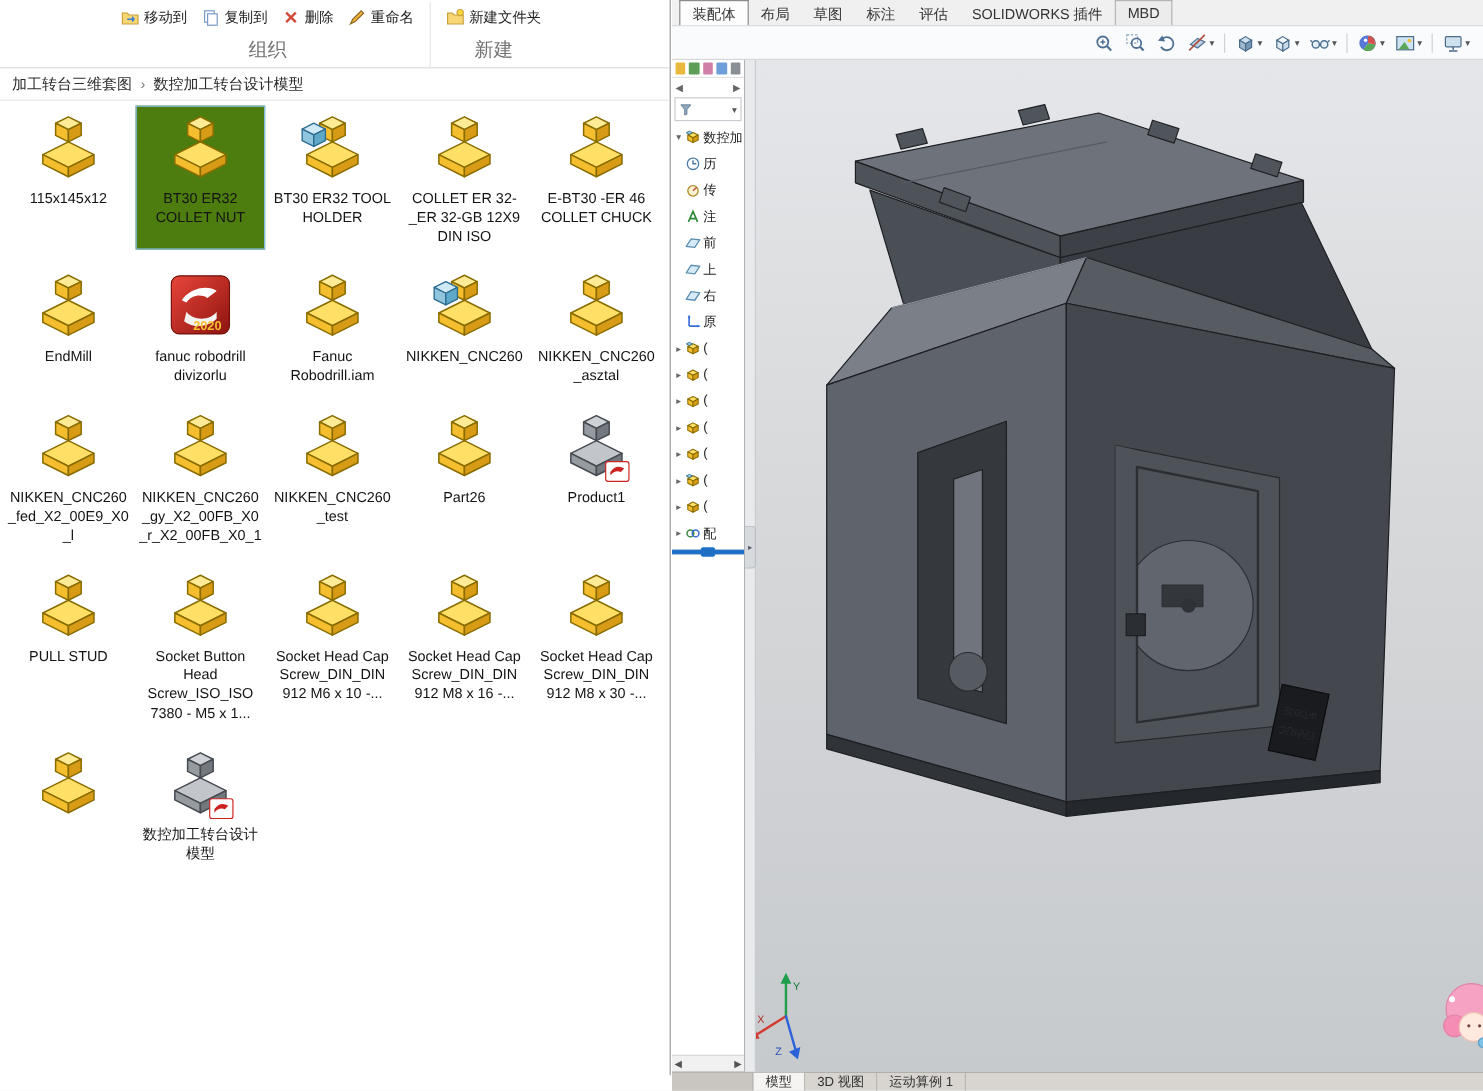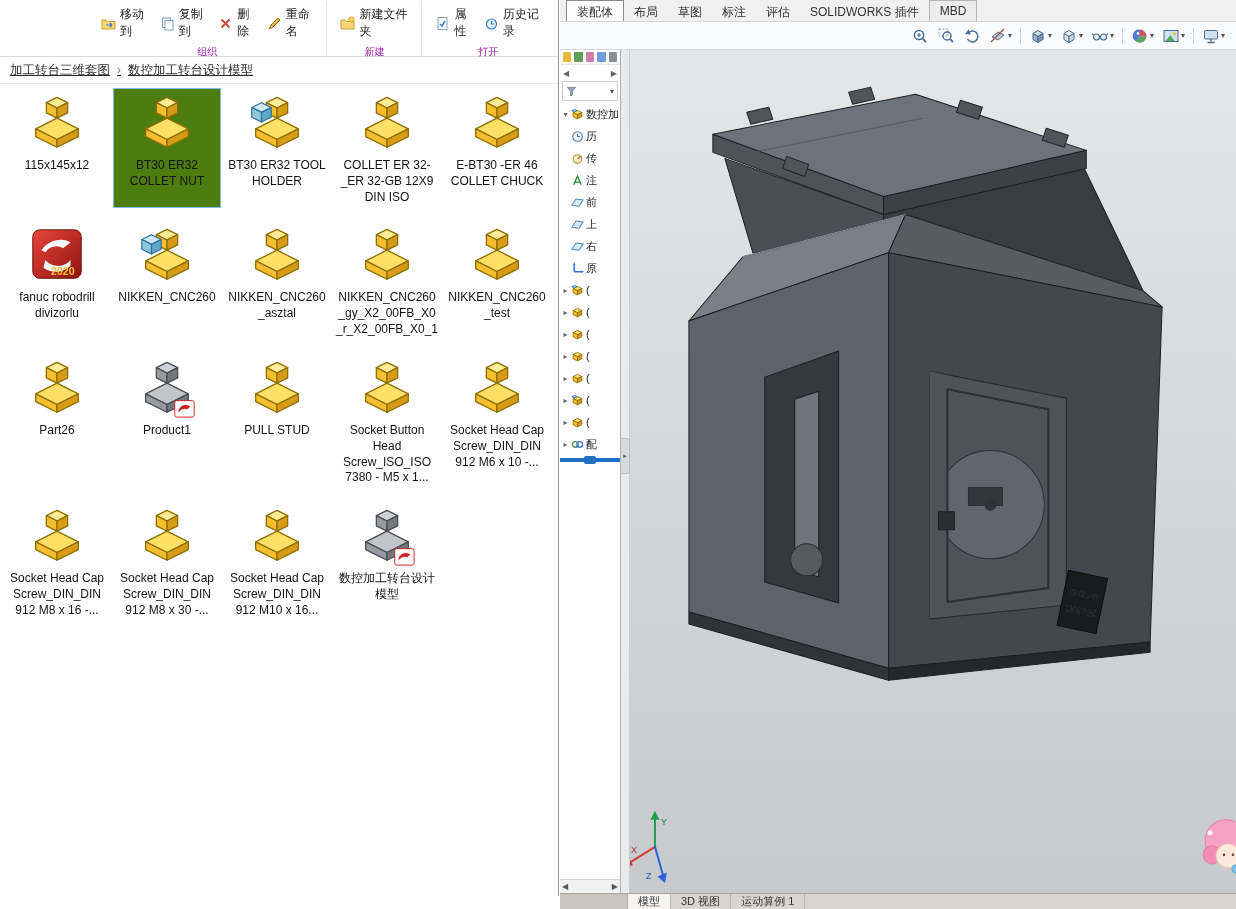--- a/index.html
+++ b/index.html
@@ -9,22 +9,22 @@
 
 
 .explorer { position:absolute; top:0; left:0; bottom:13px; width:559px;
   border-right:1px solid #9b9b9b; background:#fff; display:flex; flex-direction:column; }
 .ribbon { height:57px; border-bottom:1px solid #dcdcdc; display:flex; padding:2px 4px 0 88px; }
 .rgroup { display:flex; flex-direction:column; padding:0 8px; }
 .rgroup + .rgroup { border-left:1px solid #e5e5e5; }
 .rbtns { display:flex; gap:2px; flex:1; align-items:flex-start; }
 .rbtn { display:flex; align-items:center; gap:4px; font-size:12px; color:#222; padding:4px 5px; border-radius:2px; }
 .rbtn svg { width:15px; height:15px; flex:none; }
-.rgroup-label { font-size:10px; color:#a21caf; text-align:center; padding:1px 0 3px; }
-.crumbbar { height:27px; border-bottom:1px solid #e6e6e6; display:flex; align-items:center; padding-left:4px; font-size:12.5px; color:#2b2b2b;text-decoration:underline; }
+.rgroup-label { font-size:16px; color:#737373; text-align:center; padding:1px 0 3px; }
+.crumbbar { height:27px; border-bottom:1px solid #e6e6e6; display:flex; align-items:center; padding-left:4px; font-size:12.5px; color:#2b2b2b; }
 .crumb { padding:3px 6px; }
 .crumb-sep { color:#777; padding:0 1px; font-size:12px; }
 .files { flex:1; overflow:hidden; display:grid; grid-template-columns:repeat(5,110px);
   align-content:start; padding:4px 0 0 2px; row-gap:12px; }
 .tile { justify-self:center; width:108px; display:flex; flex-direction:column; align-items:center;
   border:1px solid transparent; padding:4px 1px 2px; }
 .tile.sel { background:#4d7c0f; border-color:#84bde6; }
 .tile .ic { width:62px; height:62px; flex:none; }
 .tile .lbl { margin-top:3px; font-size:12px; line-height:1.32; text-align:center; color:#141414;
   word-break:break-word; max-width:104px; }
@@ -183,39 +183,20 @@
         <div class="rbtn">
           <svg viewBox="0 0 15 15">
               <path d="M1 4 h4 l1.5 1.5 H14 V13 H1 Z" fill="#f7d674" stroke="#caa23c"></path>
               <circle cx="11.5" cy="3.5" r="2.6" fill="#ffd83c" stroke="#caa23c"></circle>
             </svg>
           <span>新建文件夹</span>
         </div>
       </div>
       <div class="rgroup-label">新建</div>
     </div>
-    <div class="rgroup">
-      <div class="rbtns">
-        <div class="rbtn">
-          <svg viewBox="0 0 15 15">
-              <rect x="3" y="1.5" width="9" height="12" fill="#fff" stroke="#8aa0b5"></rect>
-              <path d="M5 8 L7 10 L10 5" stroke="#3a7bd5" stroke-width="1.5" fill="none"></path>
-            </svg>
-          <span>属性</span>
-        </div>
-        <div class="rbtn">
-          <svg viewBox="0 0 15 15">
-              <circle cx="7.5" cy="8" r="5" fill="#e8f2fb" stroke="#3a7bd5" stroke-width="1.2"></circle>
-              <path d="M7.5 5 V8 H10" stroke="#3a7bd5" stroke-width="1.2" fill="none"></path>
-            </svg>
-          <span>历史记录</span>
-        </div>
-      </div>
-      <div class="rgroup-label">打开</div>
-    </div>
   </div>
 
   <div class="crumbbar">
     <span class="crumb">加工转台三维套图</span>
     <span class="crumb-sep">›</span>
     <span class="crumb">数控加工转台设计模型</span>
   </div>
 
   <div class="files">
     <div class="tile">
@@ -240,47 +221,65 @@
       <svg class="ic" viewBox="0 0 64 64">
           <use href="#sym-part"></use>
         </svg>
       <div class="lbl">COLLET ER 32-_ER 32-GB 12X9 DIN ISO</div>
     </div>
     <div class="tile">
       <svg class="ic" viewBox="0 0 64 64">
           <use href="#sym-part"></use>
         </svg>
       <div class="lbl">E-BT30 -ER 46 COLLET CHUCK</div>
+    </div>
+    <div class="tile">
+      <svg class="ic" viewBox="0 0 64 64">
+          <use href="#sym-part"></use>
+        </svg>
+      <div class="lbl">EndMill</div>
     </div>
     <div class="tile">
       <svg class="ic" viewBox="0 0 64 64">
         <defs>
             <linearGradient id="gsw" x1="0" y1="0" x2="1" y2="1">
               <stop offset="0" stop-color="#e8453a"></stop>
               <stop offset="1" stop-color="#8e1410"></stop>
             </linearGradient>
           </defs>
         <rect x="7" y="5" width="50" height="50" rx="7" fill="url(#gsw)" stroke="#701008"></rect>
         <path d="M16 26 C22 16 38 12 46 18 L38 24 C32 20 24 22 20 28 Z" fill="#ffffff"></path>
         <path d="M20 36 C26 44 40 44 46 36 L46 42 C38 50 26 50 18 44 Z" fill="#f2f2f2"></path>
         <text x="38" y="52" font-size="11" font-weight="bold" fill="#f6c12e" text-anchor="middle">2020</text>
       </svg>
       <div class="lbl">fanuc robodrill divizorlu</div>
     </div>
     <div class="tile">
       <svg class="ic" viewBox="0 0 64 64">
+          <use href="#sym-part"></use>
+        </svg>
+      <div class="lbl">Fanuc Robodrill.iam</div>
+    </div>
+    <div class="tile">
+      <svg class="ic" viewBox="0 0 64 64">
           <use href="#sym-asm"></use>
         </svg>
       <div class="lbl">NIKKEN_CNC260</div>
     </div>
     <div class="tile">
       <svg class="ic" viewBox="0 0 64 64">
           <use href="#sym-part"></use>
         </svg>
       <div class="lbl">NIKKEN_CNC260_asztal</div>
+    </div>
+    <div class="tile">
+      <svg class="ic" viewBox="0 0 64 64">
+          <use href="#sym-part"></use>
+        </svg>
+      <div class="lbl">NIKKEN_CNC260_fed_X2_00E9_X0_l</div>
     </div>
     <div class="tile">
       <svg class="ic" viewBox="0 0 64 64">
           <use href="#sym-part"></use>
         </svg>
       <div class="lbl">NIKKEN_CNC260_gy_X2_00FB_X0_r_X2_00FB_X0_1</div>
     </div>
     <div class="tile">
       <svg class="ic" viewBox="0 0 64 64">
           <use href="#sym-part"></use>
@@ -328,21 +327,20 @@
     <div class="tile">
       <svg class="ic" viewBox="0 0 64 64">
           <use href="#sym-part"></use>
         </svg>
       <div class="lbl">Socket Head Cap Screw_DIN_DIN 912 M8 x 30 -...</div>
     </div>
     <div class="tile">
       <svg class="ic" viewBox="0 0 64 64">
           <use href="#sym-part"></use>
         </svg>
-      <div class="lbl">Socket Head Cap Screw_DIN_DIN 912 M10 x 16...</div>
     </div>
     <div class="tile">
       <svg class="ic" viewBox="0 0 64 64">
         <use href="#sym-gray"></use>
         <rect x="40" y="44" width="20" height="17" rx="2" fill="#fff" stroke="#cc2222"></rect>
         <path d="M44 53 q5 -7 12 -3 l-3 3 q-5 -2 -9 3 z" fill="#cc2222"></path>
       </svg>
       <div class="lbl">数控加工转台设计模型</div>
     </div>
   </div>

